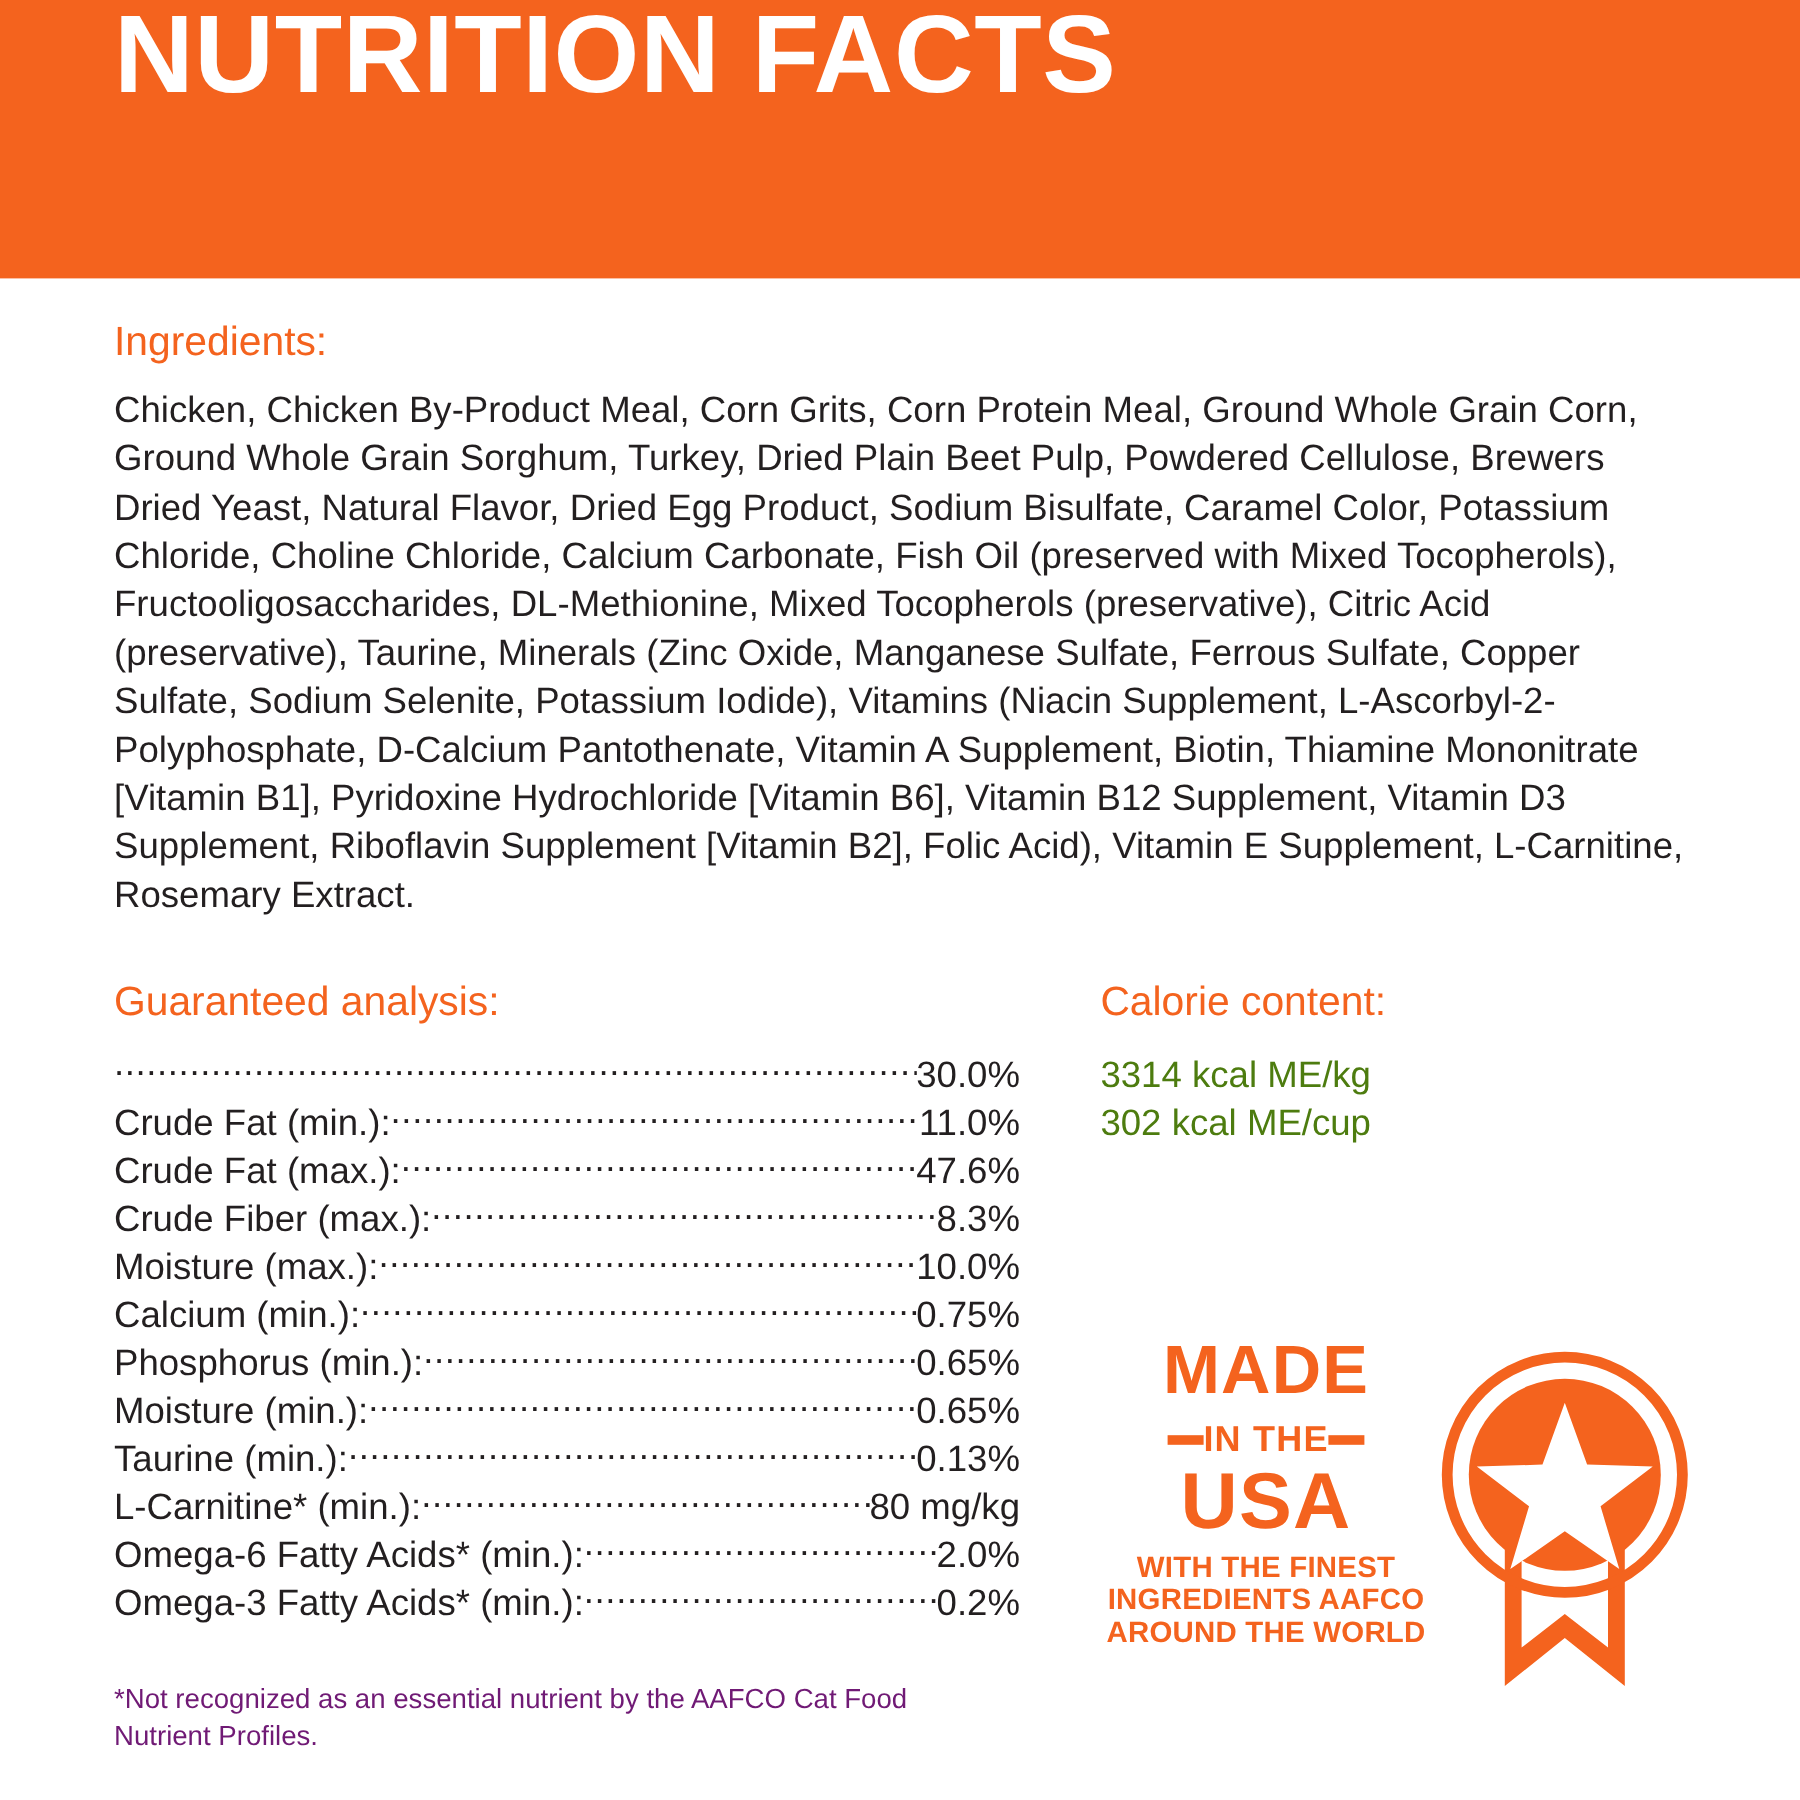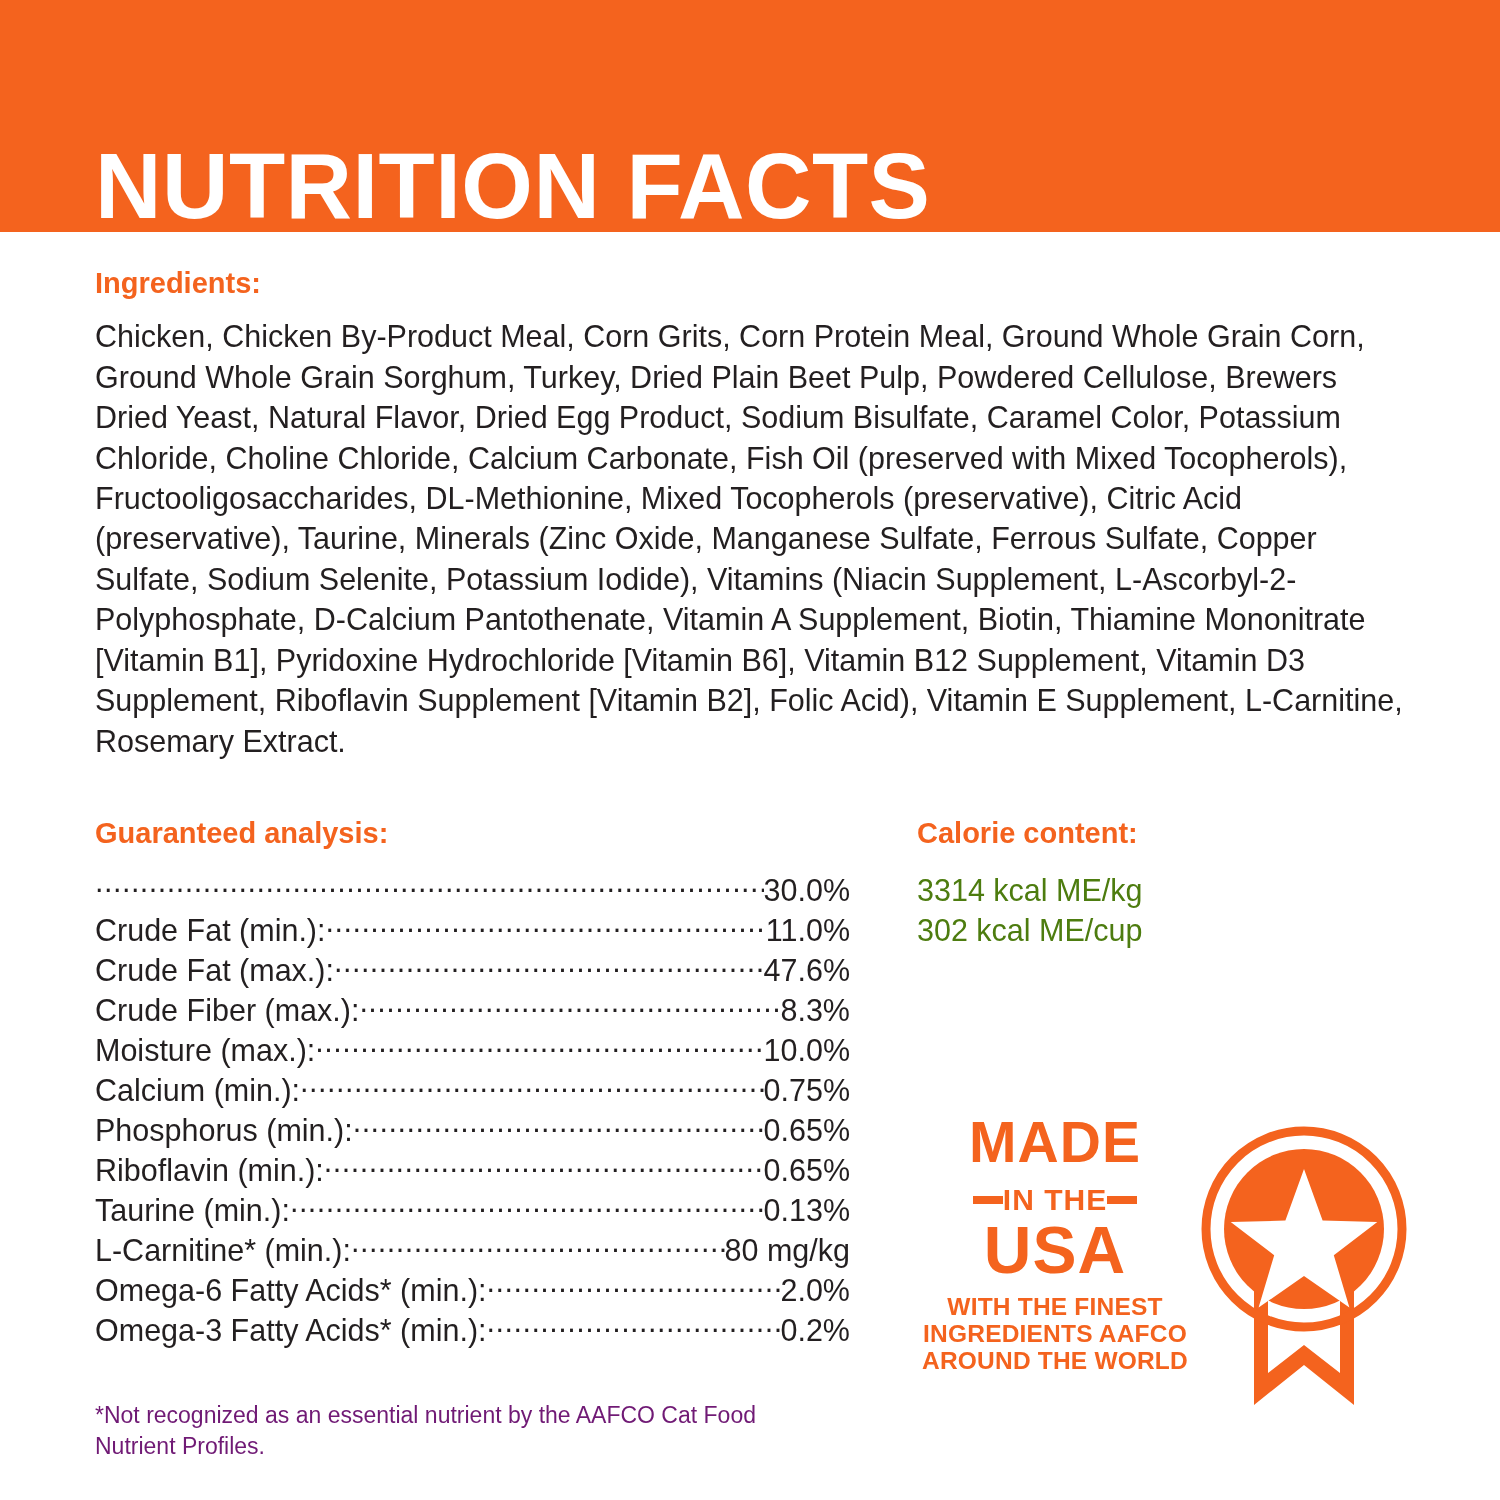--- a/index.html
+++ b/index.html
@@ -23,36 +23,36 @@
   }
   
   .header-banner {
     position: absolute;
     left: 0;
     top: 0;
     width: 1500px;
     height: 232px;
     background: #f4631e;
     display: flex;
-    align-items: flex-end;
+    align-items: flex-start;
   }
   .header-title {
     margin-left: 95px;
     color: #ffffff;
     font-size: 92px;
     font-weight: bold;
     letter-spacing: 0.5px;
     line-height: 1;
     white-space: nowrap;
   }
   
   .section-heading {
     color: #f4631e;
-    font-size: 29px;
-    font-weight: bold;
+    font-size: 34px;
+    font-weight: normal;
     line-height: 1.05;
   }
   
   .ingredients-block {
     position: absolute;
     left: 95px;
     top: 268px;
     width: 1312px;
   }
   .ingredients-heading {
@@ -252,21 +252,21 @@
           <span class="ga-value">0.75%</span>
         </div>
 
         <div class="ga-row">
           <span class="ga-label">Phosphorus (min.):</span>
           <span class="ga-dots"></span>
           <span class="ga-value">0.65%</span>
         </div>
 
         <div class="ga-row">
-          <span class="ga-label">Riboflavin (min.):</span>
+          <span class="ga-label">Moisture (min.):</span>
           <span class="ga-dots"></span>
           <span class="ga-value">0.65%</span>
         </div>
 
         <div class="ga-row">
           <span class="ga-label">Taurine (min.):</span>
           <span class="ga-dots"></span>
           <span class="ga-value">0.13%</span>
         </div>
 

